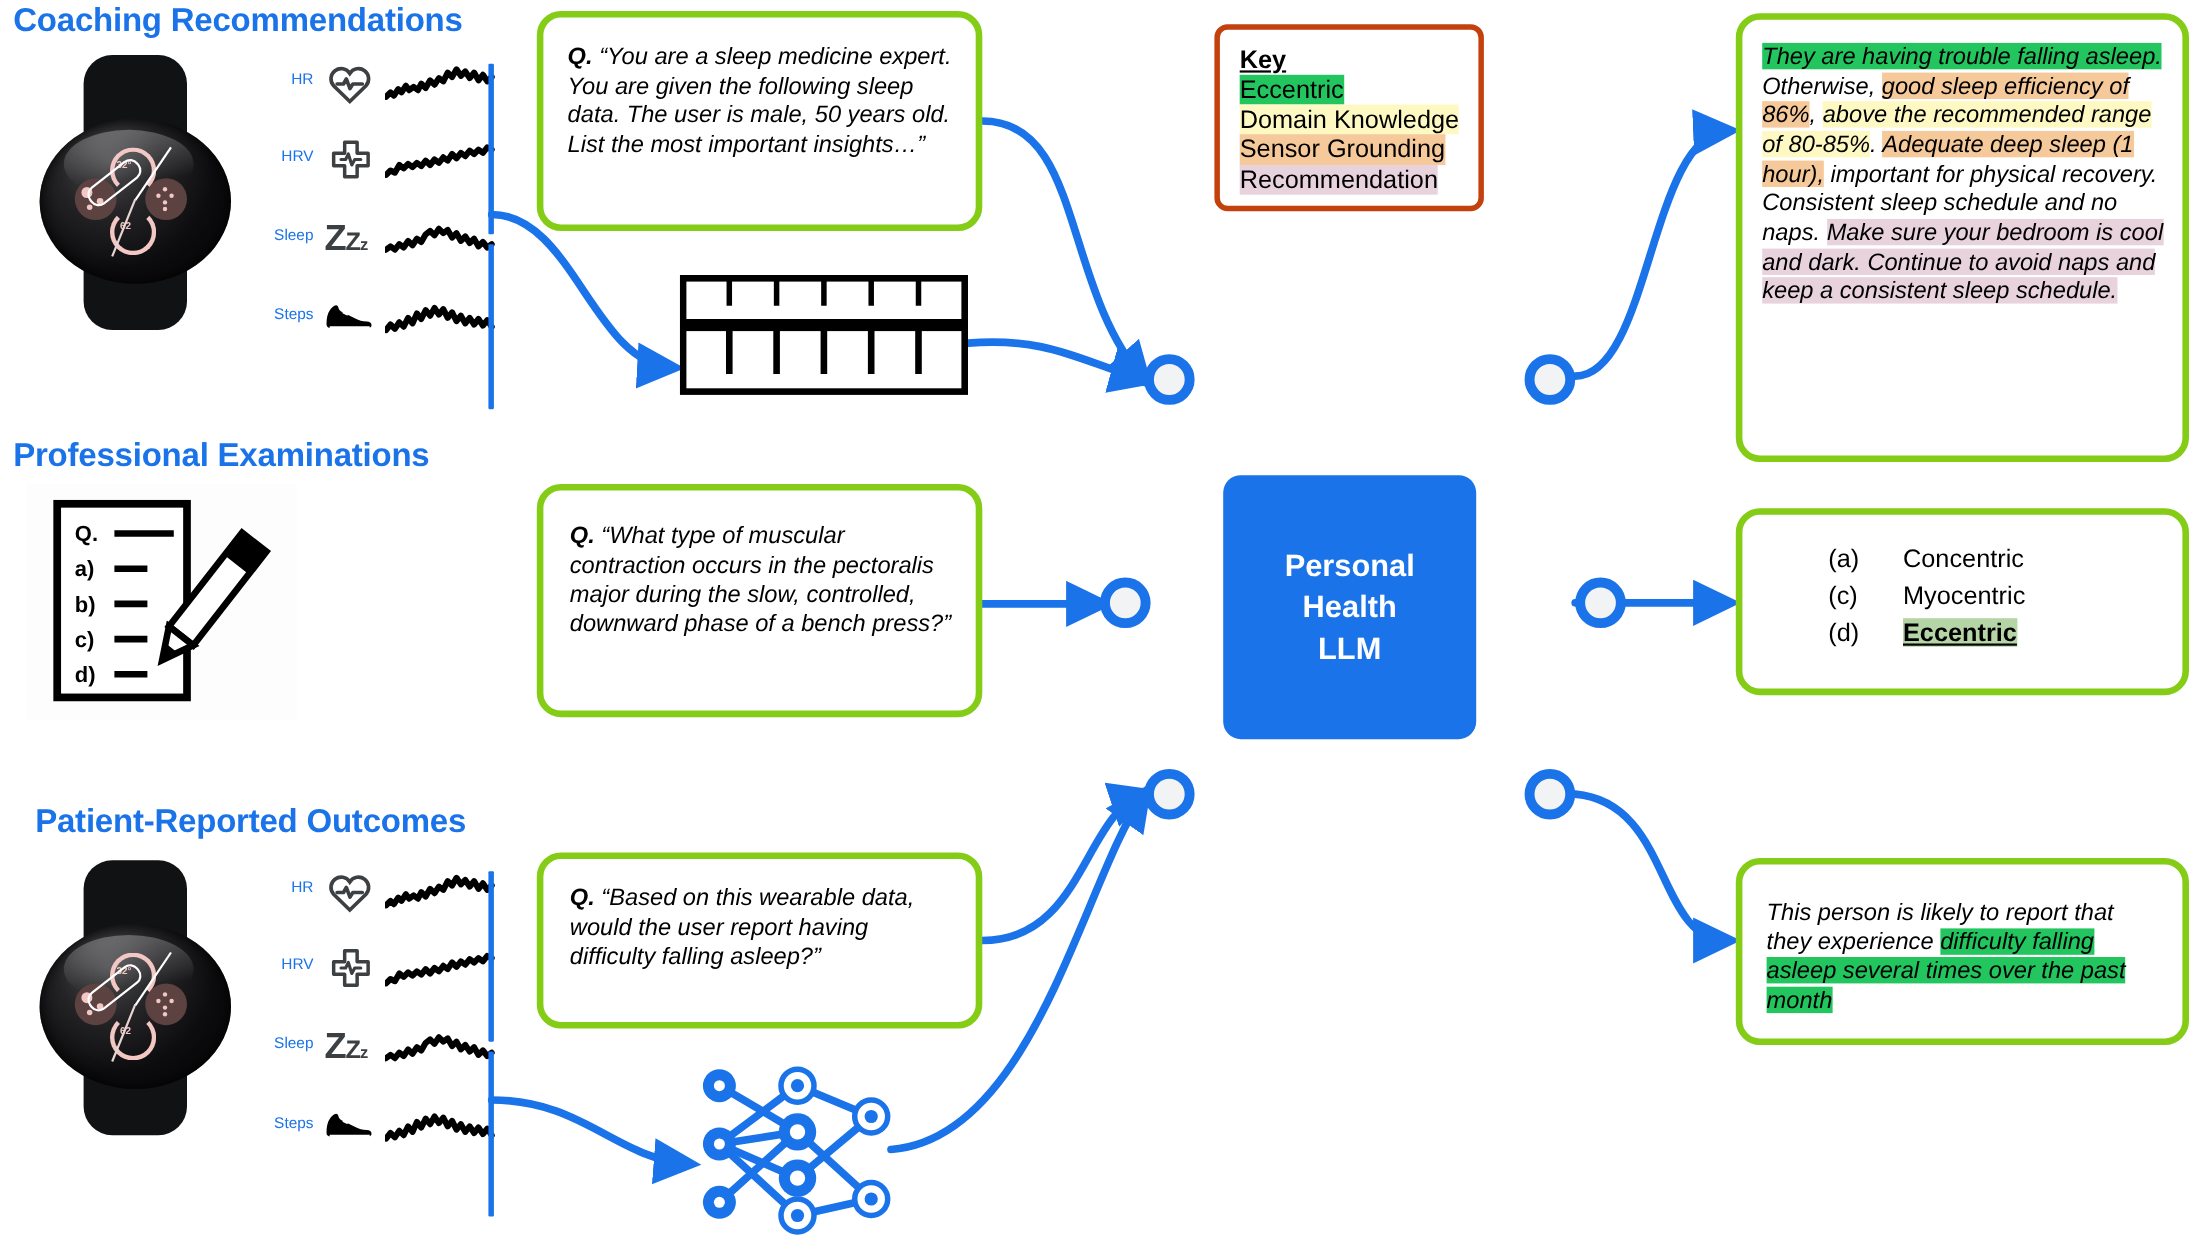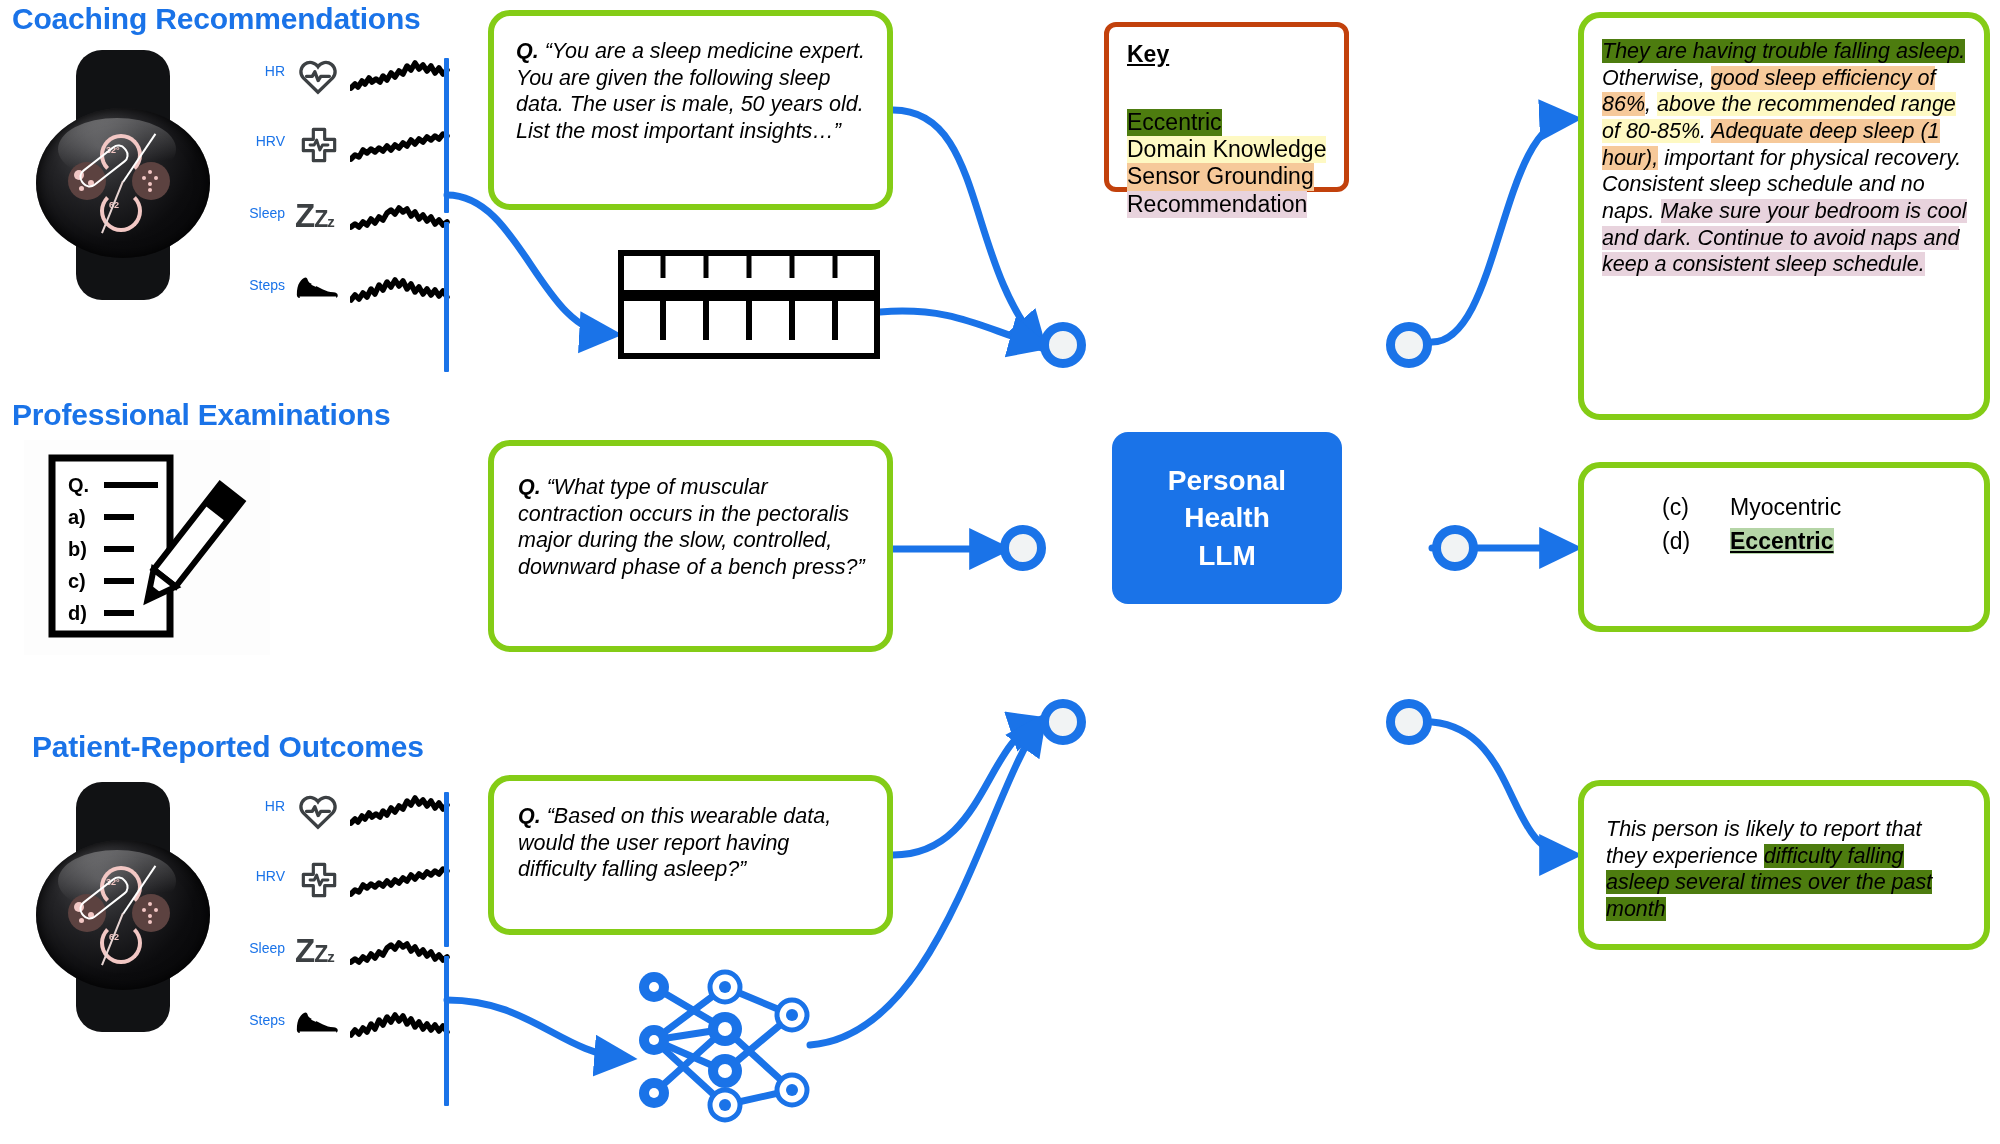--- a/index.html
+++ b/index.html
@@ -39,21 +39,21 @@
   .sensor-label{font-size:14px;color:#1a73e8;text-align:right;white-space:nowrap;}
   .ic{display:block;}
   .vbar{position:absolute;width:5px;background:#1a73e8;border-radius:1px;}
 
   
   .bubble{position:absolute;background:#fff;border:6px solid #84cc16;border-radius:22px;box-sizing:border-box;}
   .bubble .txt{font-style:italic;font-size:21.5px;line-height:1.24;}
   .bubble .txt b{font-style:italic;font-weight:bold;}
 
   
-  .hl-ins{background:#4d7c0f;margin-top:41px;}
+  .hl-ins{background:#22c55e;}
   .hl-dom{background:#fef9c3;}
   .hl-sen{background:#f6c99a;}
   .hl-rec{background:#e8d3dd;}
 
   
   .keybox{position:absolute;background:#fff;border:5px solid #c2410c;border-radius:12px;box-sizing:border-box;}
   .keybox .k-title{font-size:23px;font-weight:bold;text-decoration:underline;line-height:1.18;}
   .keybox .k-row{font-size:23px;line-height:1.18;display:inline-block;}
 
   
@@ -249,30 +249,32 @@
   </svg>
 </div>
 
 <div class="bubble" style="left:488px;top:440px;width:405px;height:212px;">
   <div class="txt" style="padding:28px 20px 0 24px;">
     <b>Q.</b>
     <span>“What type of muscular contraction occurs in the pectoralis major during the slow, controlled, downward phase of a bench press?”</span>
   </div>
 </div>
 
-<div class="llm" style="left:1112px;top:432px;width:230px;height:172px;">
+<div class="llm" style="left:1112px;top:432px;width:230px;height:240px;">
   <div>
     <div>Personal</div>
     <div>Health</div>
     <div>LLM</div>
   </div>
 </div>
 
 <div class="bubble" style="left:1578px;top:462px;width:412px;height:170px;">
   <div class="mcq" style="padding:22px 0 0 78px;">
+    <div>
+      <span class="lbl">(a)</span><span>Concentric</span></div>
     <div>
       <span class="lbl">(c)</span><span>Myocentric</span></div>
     <div>
       <span class="lbl">(d)</span><span class="corr">Eccentric</span></div>
   </div>
 </div>
 
 <div class="conn" style="left:1000px;top:525px;"></div>
 <div class="conn" style="left:1432px;top:525px;"></div>
 

